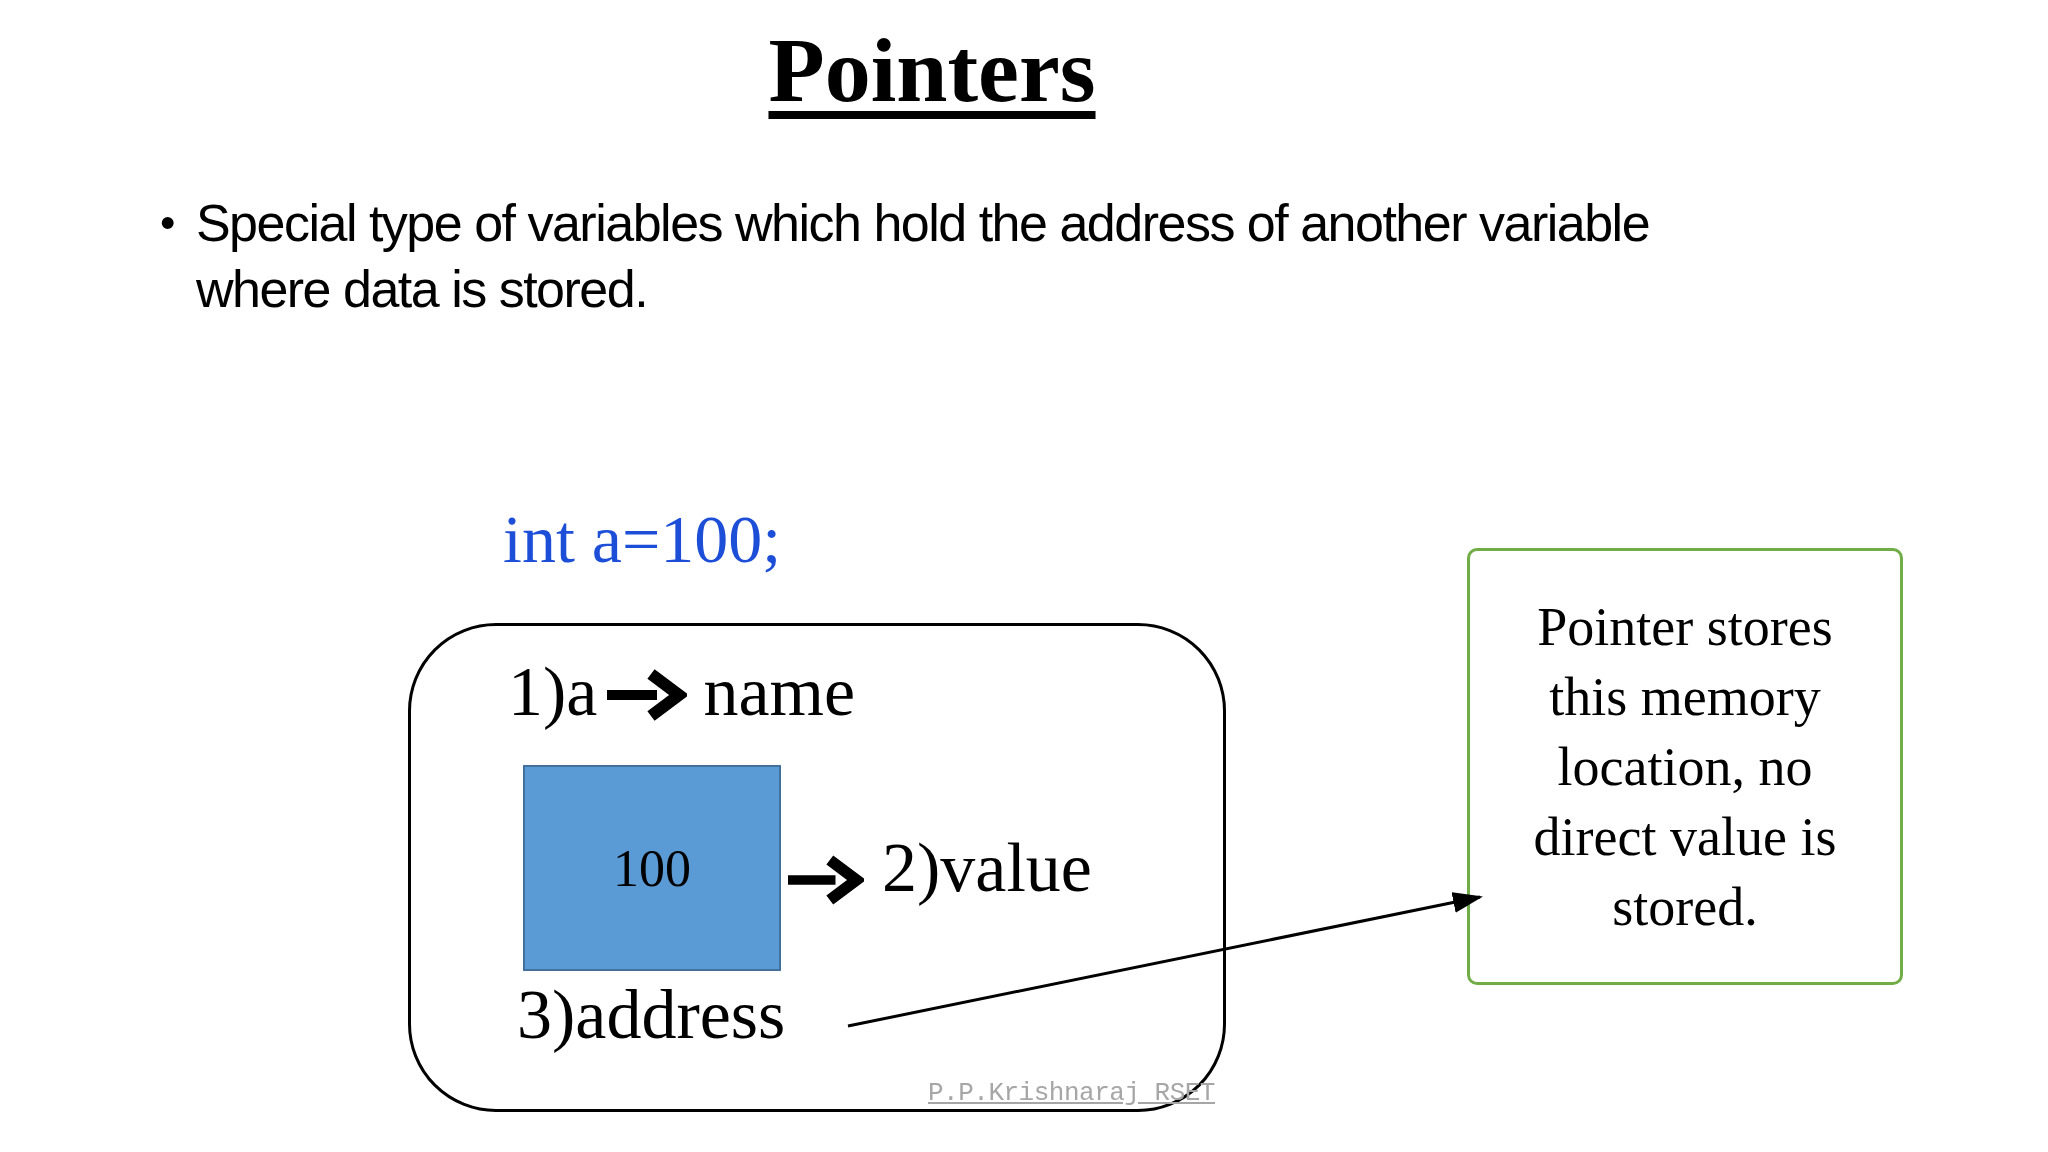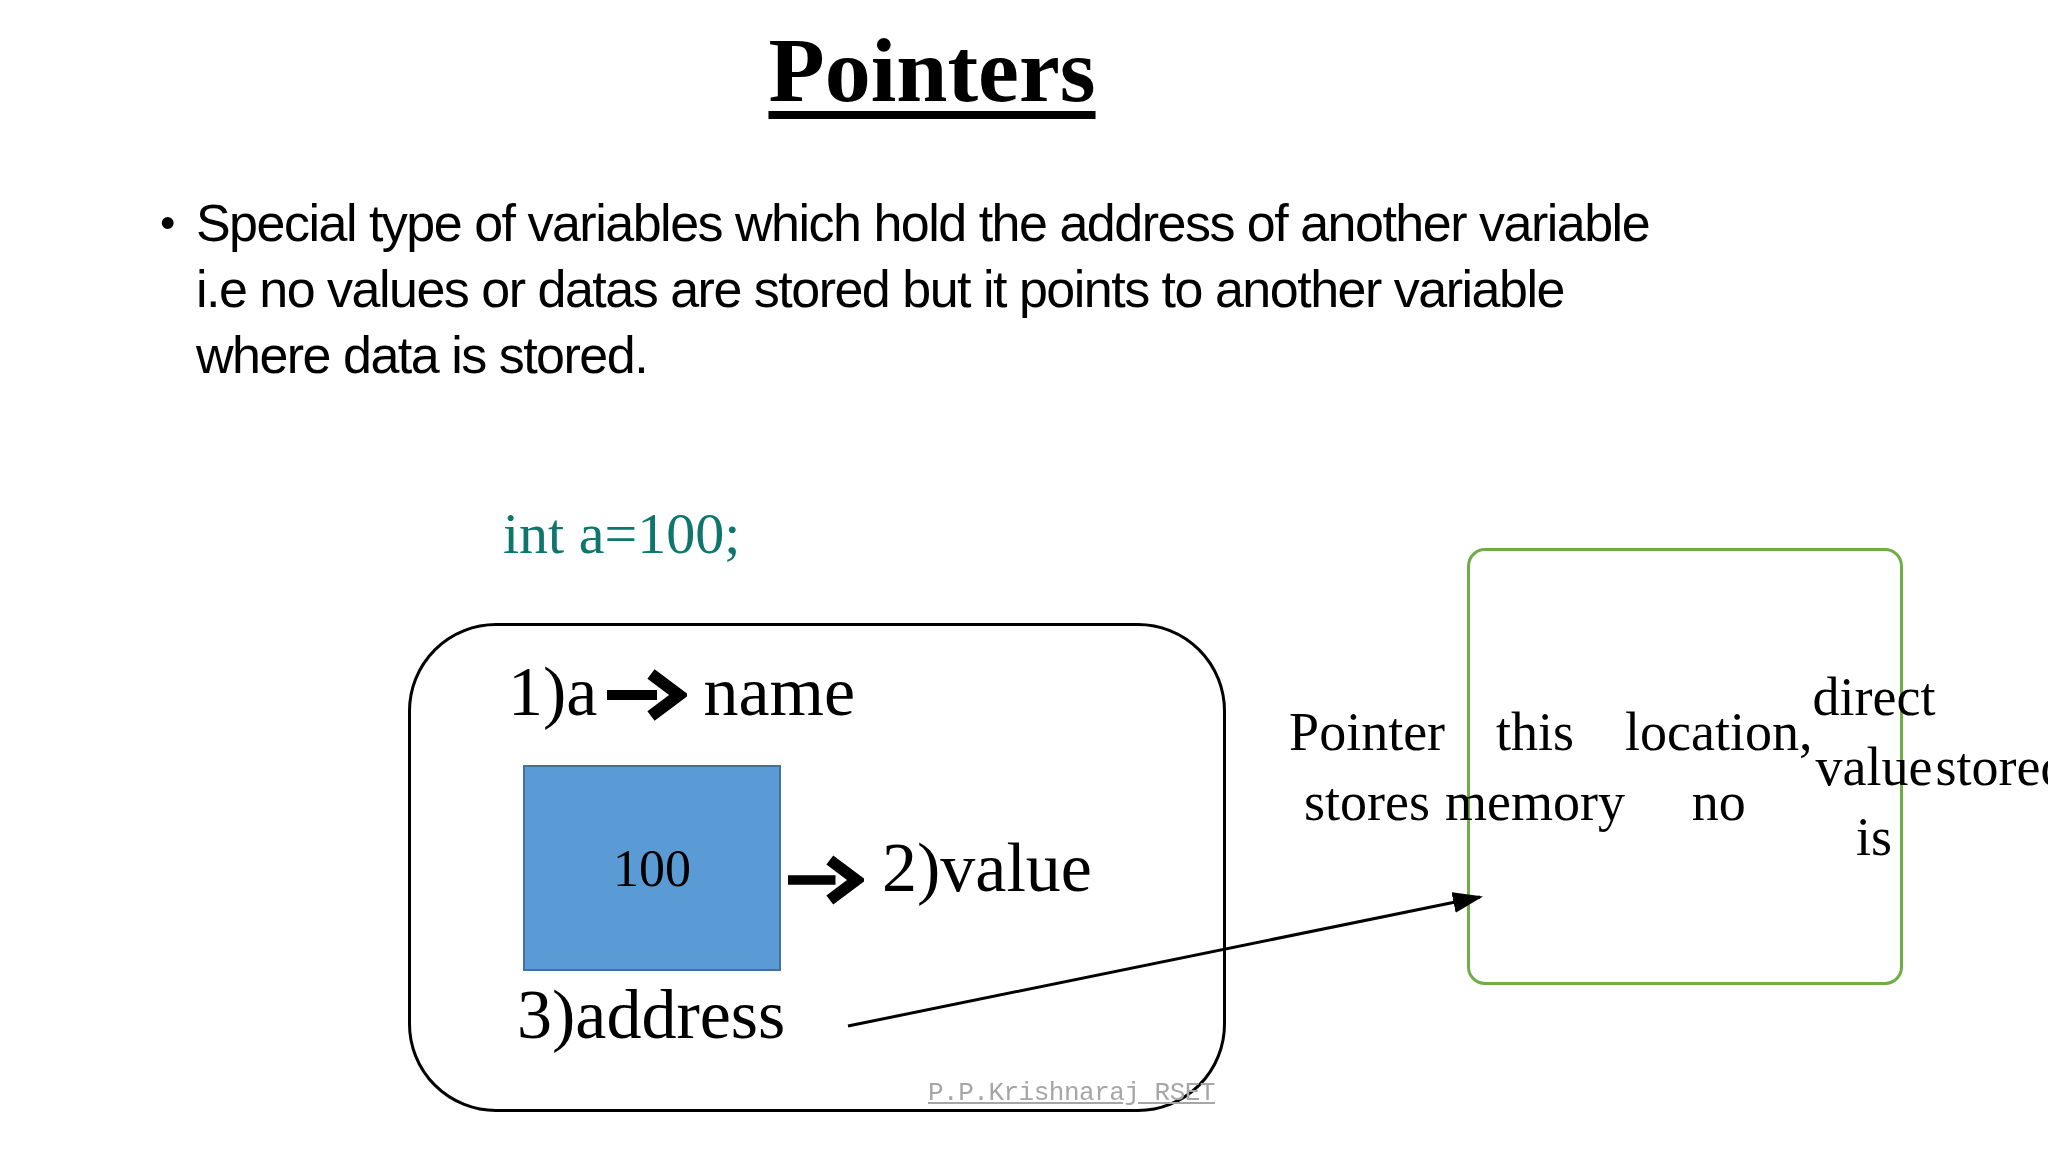--- a/index.html
+++ b/index.html
@@ -44,22 +44,22 @@
     font-size: 44px;
     line-height: 66px;
     margin-right: 22px;
   }
 
   
   .code {
     position: absolute;
     left: 503px; top: 500px;
     font-family: "Liberation Serif", serif;
-    font-size: 58px;
-    color: #0f766e;
+    font-size: 68px;
+    color: #1d4ed8;
     white-space: nowrap;
   }
 
   
   .main-box {
     position: absolute;
     left: 408px; top: 623px;
     width: 812px; height: 483px;
     border: 3px solid #000;
     border-radius: 88px;
@@ -116,23 +116,23 @@
     text-decoration: underline;
     white-space: nowrap;
   }
 
   
   .note-box {
     position: absolute;
     left: 1467px; top: 548px;
     width: 430px; height: 431px;
     border: 3px solid var(--note-border, #70AD47);
-    border-radius: 18px;
-    display: flex;
-    flex-direction: row;
+    border-radius: 10px;
+    display: flex;
+    flex-direction: column;
     align-items: center;
     justify-content: center;
     text-align: center;
     font-size: 54px;
     line-height: 70px;
     color: #000;
   }
 
   
   .connector-svg {
@@ -148,21 +148,20 @@
 <body>
 
 <div class="slide">
 
   <h1 class="title">Pointers</h1>
 
   <div class="bullet-block">
     <span class="bullet-marker">•</span>
     <div class="bullet-text">
       <div>Special type of variables which hold the address of another variable</div>
-      <div>i.e no values or datas are stored but it points to another variable</div>
       <div>where data is stored.</div>
     </div>
   </div>
 
   <div class="code">int a=100;</div>
 
   <div class="main-box"></div>
 
   <div class="name-line">
     <span>1)a</span>

